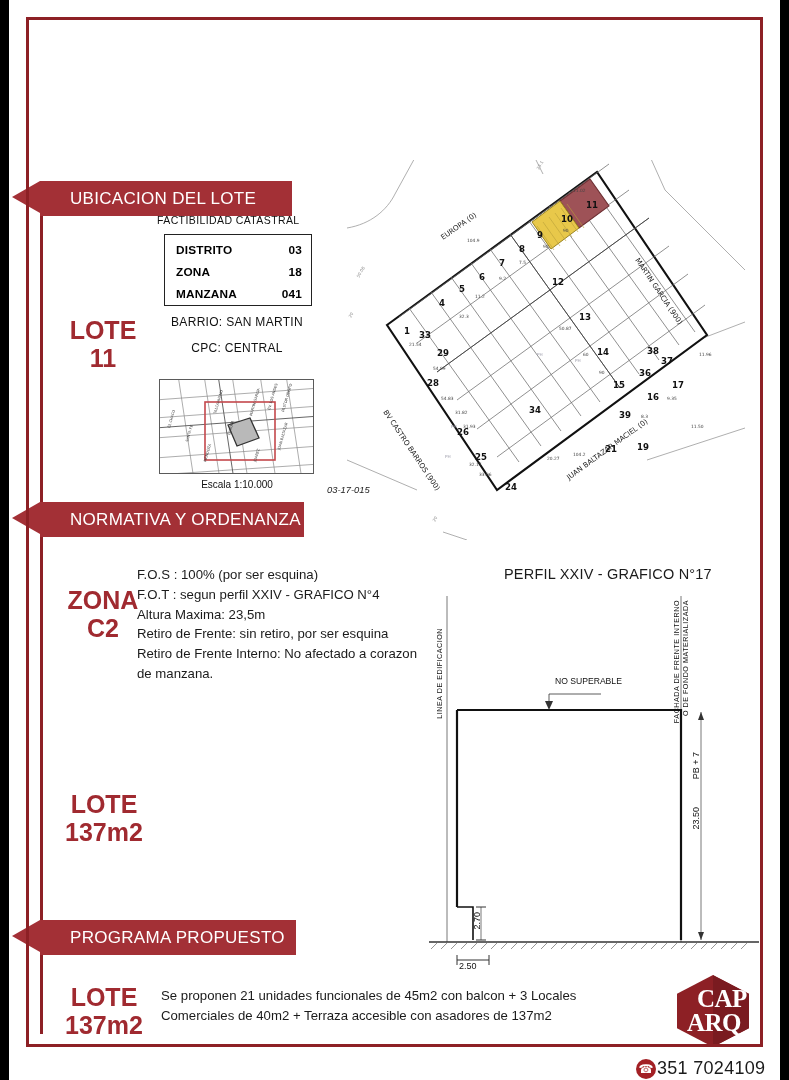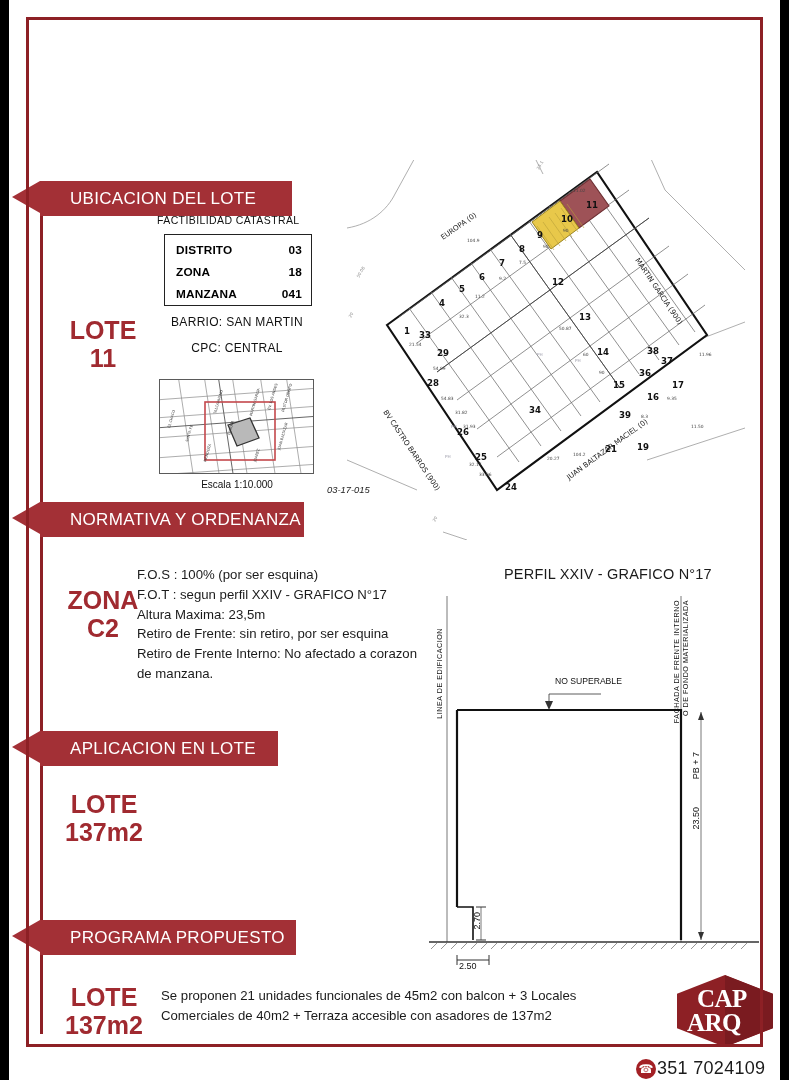--- a/index.html
+++ b/index.html
@@ -181,21 +181,21 @@
     white-space: nowrap;
   }
   .dimlabel {
     position: absolute;
     font-size: 9px; color: #111;
   }
 
   
   #logo {
     position: absolute;
-    left: 668px; top: 975px; width: 96px; height: 72px;
+    left: 668px; top: 975px; width: 72px; height: 72px;
     z-index: 20;
   }
   #logo-hex {
     position: absolute; inset: 0;
     background: #8d2025;
     clip-path: polygon(50% 0%, 100% 26%, 100% 74%, 50% 100%, 0% 74%, 0% 26%);
   }
   #logo-hex::after{
     content:""; position:absolute; left:50%; top:0; width:50%; height:100%;
     background:#7a1b20;
@@ -445,21 +445,21 @@
   </div>
 
   <div class="tab" style="left:31px;top:502px;width:264px">
     <span>NORMATIVA Y ORDENANZA</span>
   </div>
   <div class="lote-big" style="left:52px;top:586px;width:84px">
     <div>ZONA</div>
     <div>C2</div>
   </div>
   <div class="body-text" style="left:128px;top:565px;width:300px">F.O.S : 100% (por ser esquina)
-F.O.T :  segun perfil XXIV - GRAFICO N°17
+F.O.T :  segun perfil XXIV - GRAFICO N°4
 Altura Maxima: 23,5m
 Retiro de Frente: sin retiro, por ser esquina
 Retiro de Frente Interno: No afectado a corazon
 de manzana.</div>
 
   <div id="perfil-title">PERFIL XXIV - GRAFICO N°17</div>
 
   <div id="perfil">
     <svg width="330" height="390" viewBox="0 0 330 390">
 
@@ -530,23 +530,20 @@
     <div class="vlabel" style="left:252px;top:8px">O DE FONDO MATERIALIZADA</div>
 
     <div class="dimlabel" style="left:126px;top:84px;font-size:8.6px">NO SUPERABLE</div>
 
     <div class="dimlabel" style="left:262px;top:215px;writing-mode:vertical-rl;transform:rotate(180deg)">23.50</div>
     <div class="dimlabel" style="left:262px;top:160px;writing-mode:vertical-rl;transform:rotate(180deg)">PB + 7</div>
     <div class="dimlabel" style="left:43px;top:320px;writing-mode:vertical-rl;transform:rotate(180deg)">2.70</div>
     <div class="dimlabel" style="left:30px;top:369px">2.50</div>
   </div>
 
-  <div class="tab" style="left:31px;top:731px;width:238px">
-    <span>APLICACION EN LOTE</span>
-  </div>
   <div class="lote-big" style="left:45px;top:790px;width:100px">
     <div>LOTE</div>
     <div>137m2</div>
   </div>
 
   <div class="tab" style="left:31px;top:920px;width:256px">
     <span>PROGRAMA PROPUESTO</span>
   </div>
   <div class="lote-big" style="left:45px;top:983px;width:100px">
     <div>LOTE</div>

